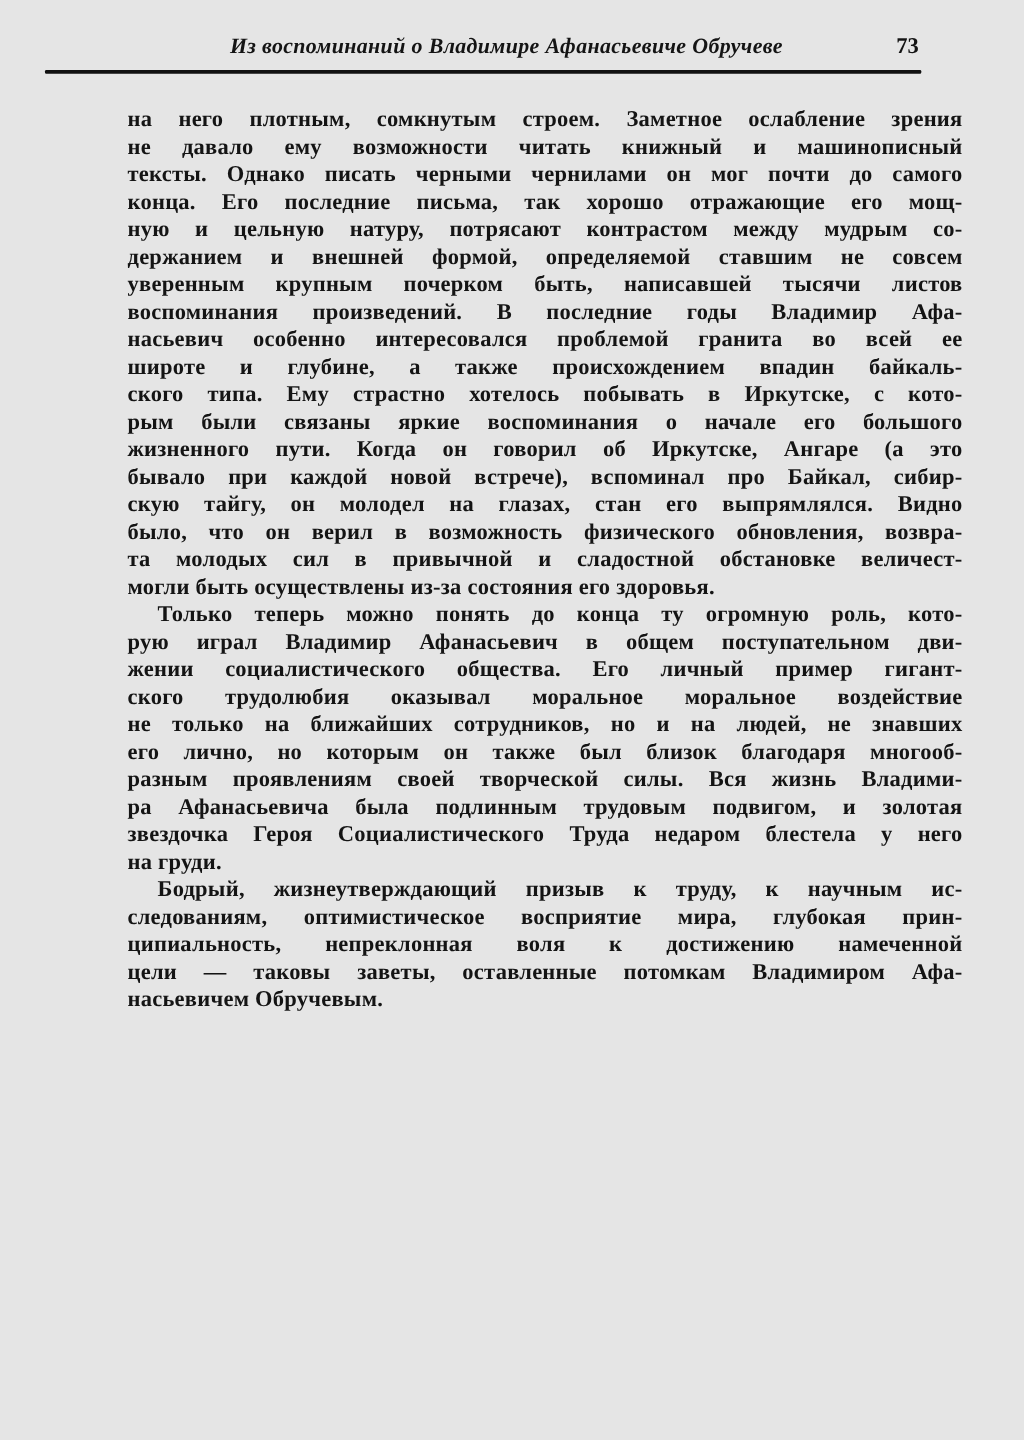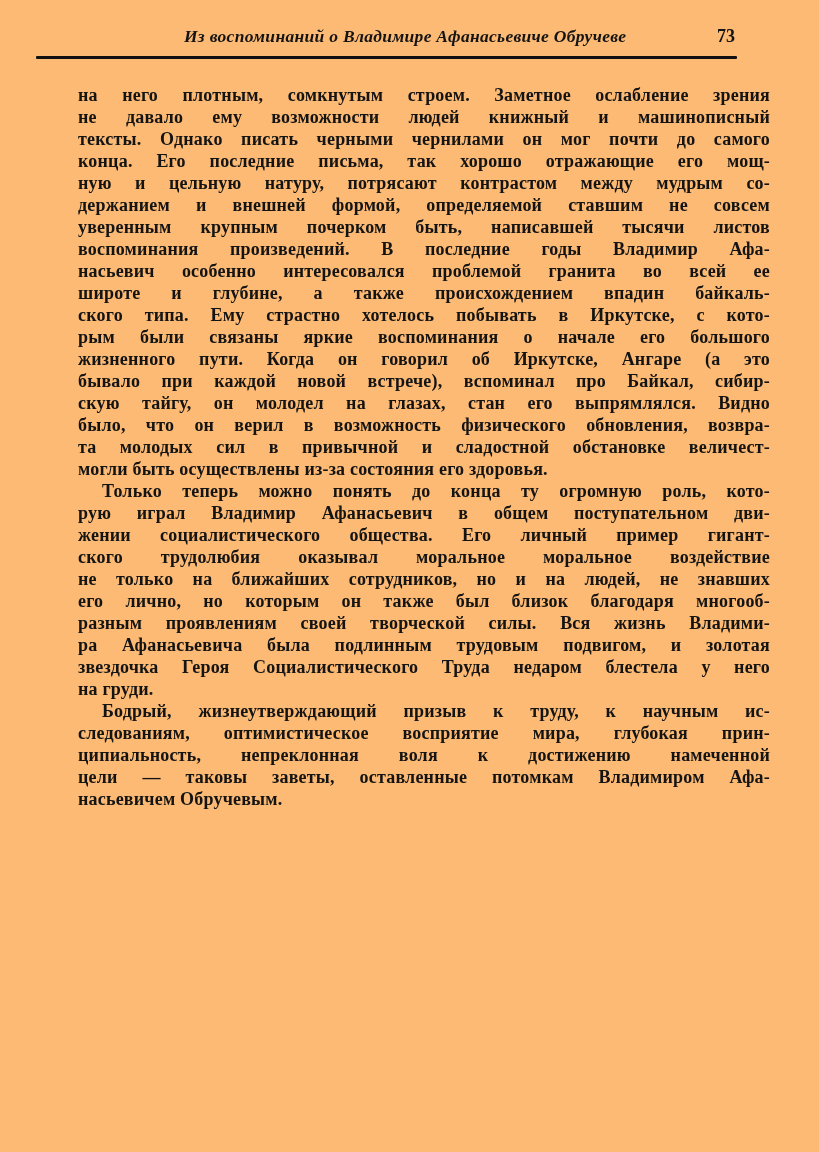--- a/index.html
+++ b/index.html
@@ -4,21 +4,21 @@
 <style>
   html, body {
     margin: 0;
     padding: 0;
     background: #ffffff;
   }
   .page {
     position: relative;
     width: 819px;
     height: 1152px;
-    background: #fdba74;
+    background: #e5e5e5;
     color: #141414;
     font-family: "Liberation Serif", "DejaVu Serif", serif;
     overflow: hidden;
   }
   .running-head {
     position: absolute;
     top: 26px;
     left: 0;
     width: 100%;
     height: 26px;
@@ -59,20 +59,21 @@
     font-weight: bold;
     line-height: 22px;
     letter-spacing: 0.2px;
   }
   .paragraph { margin: 0; padding: 0; }
   .line {
     text-align: justify;
     text-align-last: justify;
     white-space: nowrap;
     overflow: visible;
+    margin-left: 24px;
   }
   .line.last {
     text-align-last: left;
     font-family: Liberation Serif, serif;
   }
   .line.indent {
     text-indent: 24px;
   }
 </style>
 </head>
@@ -80,21 +81,21 @@
 
 <div class="page">
   <div class="running-head">
     <span class="title">Из воспоминаний о Владимире Афанасьевиче Обручеве</span>
     <span class="page-number">73</span>
   </div>
   <div class="head-rule"></div>
   <main class="text-block">
       <div class="paragraph">
         <div class="line">на него плотным, сомкнутым строем. Заметное ослабление зрения</div>
-        <div class="line">не давало ему возможности людей книжный и машинописный</div>
+        <div class="line">не давало ему возможности читать книжный и машинописный</div>
         <div class="line">тексты. Однако писать черными чернилами он мог почти до самого</div>
         <div class="line">конца. Его последние письма, так хорошо отражающие его мощ-</div>
         <div class="line">ную и цельную натуру, потрясают контрастом между мудрым со-</div>
         <div class="line">держанием и внешней формой, определяемой ставшим не совсем</div>
         <div class="line">уверенным крупным почерком быть, написавшей тысячи листов</div>
         <div class="line">воспоминания произведений. В последние годы Владимир Афа-</div>
         <div class="line">насьевич особенно интересовался проблемой гранита во всей ее</div>
         <div class="line">широте и глубине, а также происхождением впадин байкаль-</div>
         <div class="line">ского типа. Ему страстно хотелось побывать в Иркутске, с кото-</div>
         <div class="line">рым были связаны яркие воспоминания о начале его большого</div>

